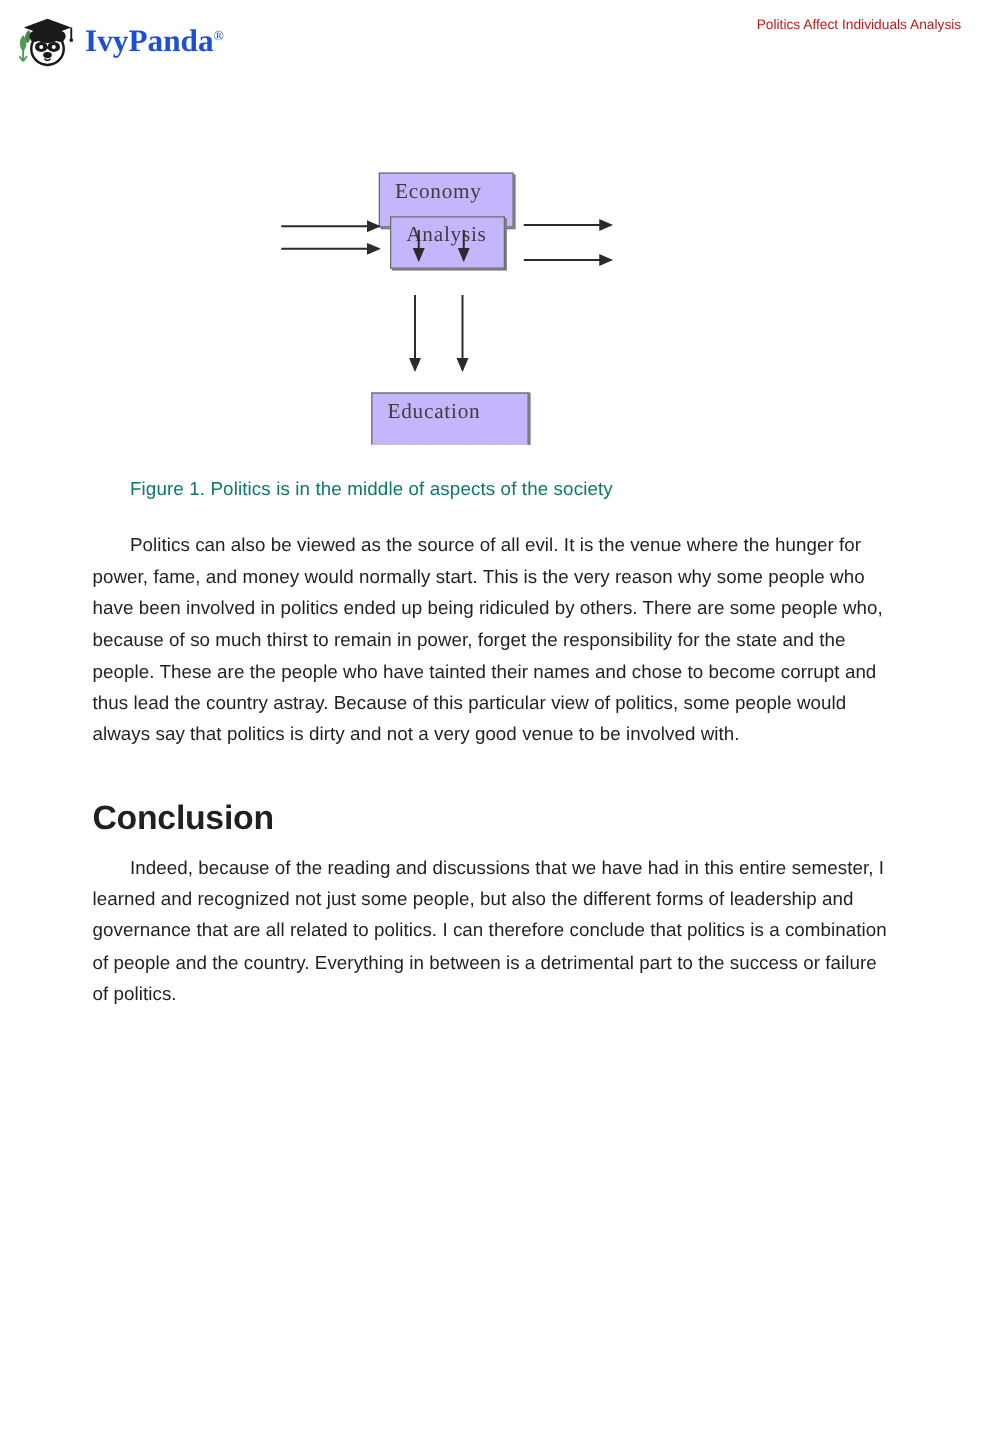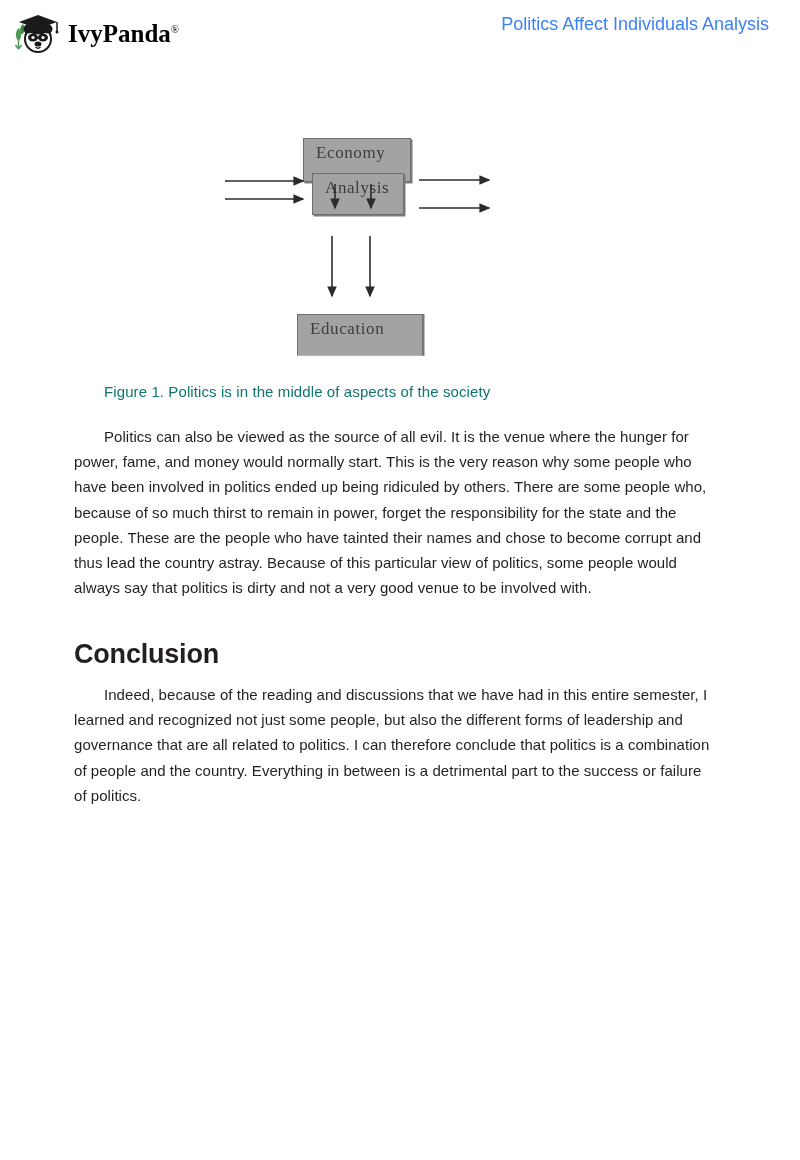--- a/index.html
+++ b/index.html
@@ -37,53 +37,53 @@
   }
   .logo-mark {
     width: 48px;
     height: 46px;
     display: block;
   }
   .logo-text {
     font-family: "Liberation Serif", serif;
     font-size: 25px;
     font-weight: bold;
-    color: #000000;
+    color: #1d4ed8;
     letter-spacing: 0px;
     margin-left: 6px;
     line-height: 1;
     white-space: nowrap;
   }
   .logo-text sup {
     font-size: 11px;
     vertical-align: super;
     font-weight: normal;
   }
   .header-title {
     position: absolute;
     right: 31px;
     top: 14px;
-    font-size: 18px;
-    color: #3b82f6;
+    font-size: 11px;
+    color: #b91c1c;
     white-space: nowrap;
   }
 
   
   .figure {
     position: absolute;
     left: 0;
     top: 62px;
     width: 800px;
     height: 305px;
   }
   .dbox {
     position: absolute;
     border: 1px solid #6d6d6d;
     box-shadow: 1.5px 1.5px 0 0 #7d7d7d;
-    background: #a3a3a3;
+    background: #c4b5fd;
     box-sizing: border-box;
     overflow: hidden;
   }
   .dbox span {
     position: absolute;
     left: 12px;
     top: 4px;
     font-family: "Liberation Serif", serif;
     font-size: 17px;
     color: #3d3d3d;

